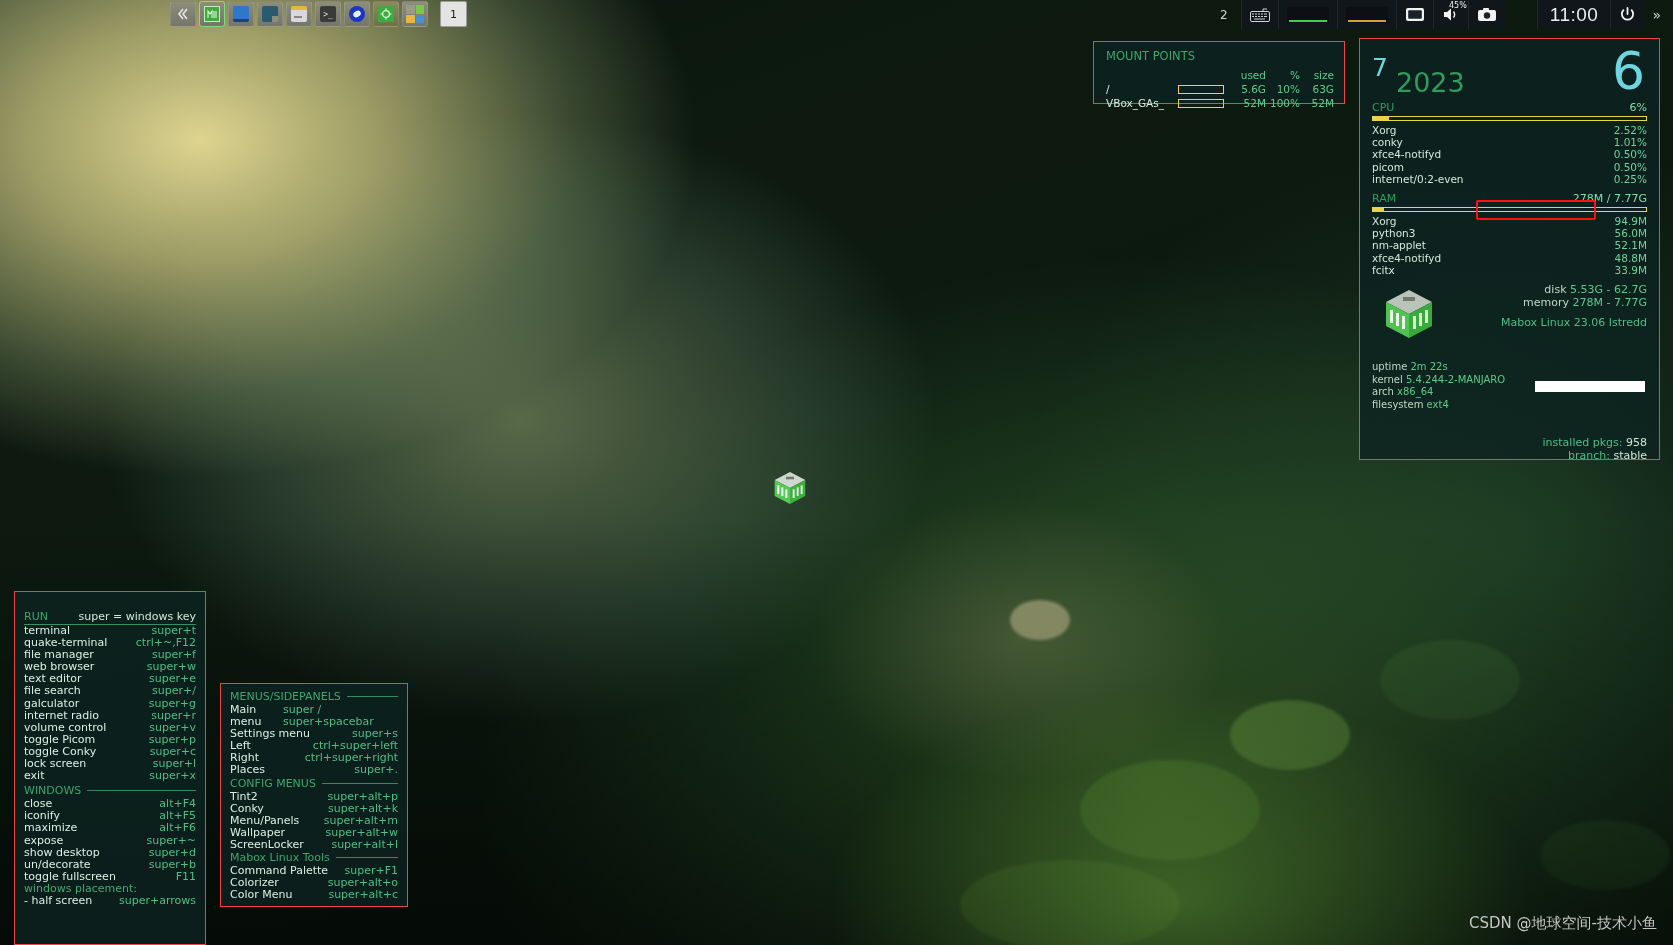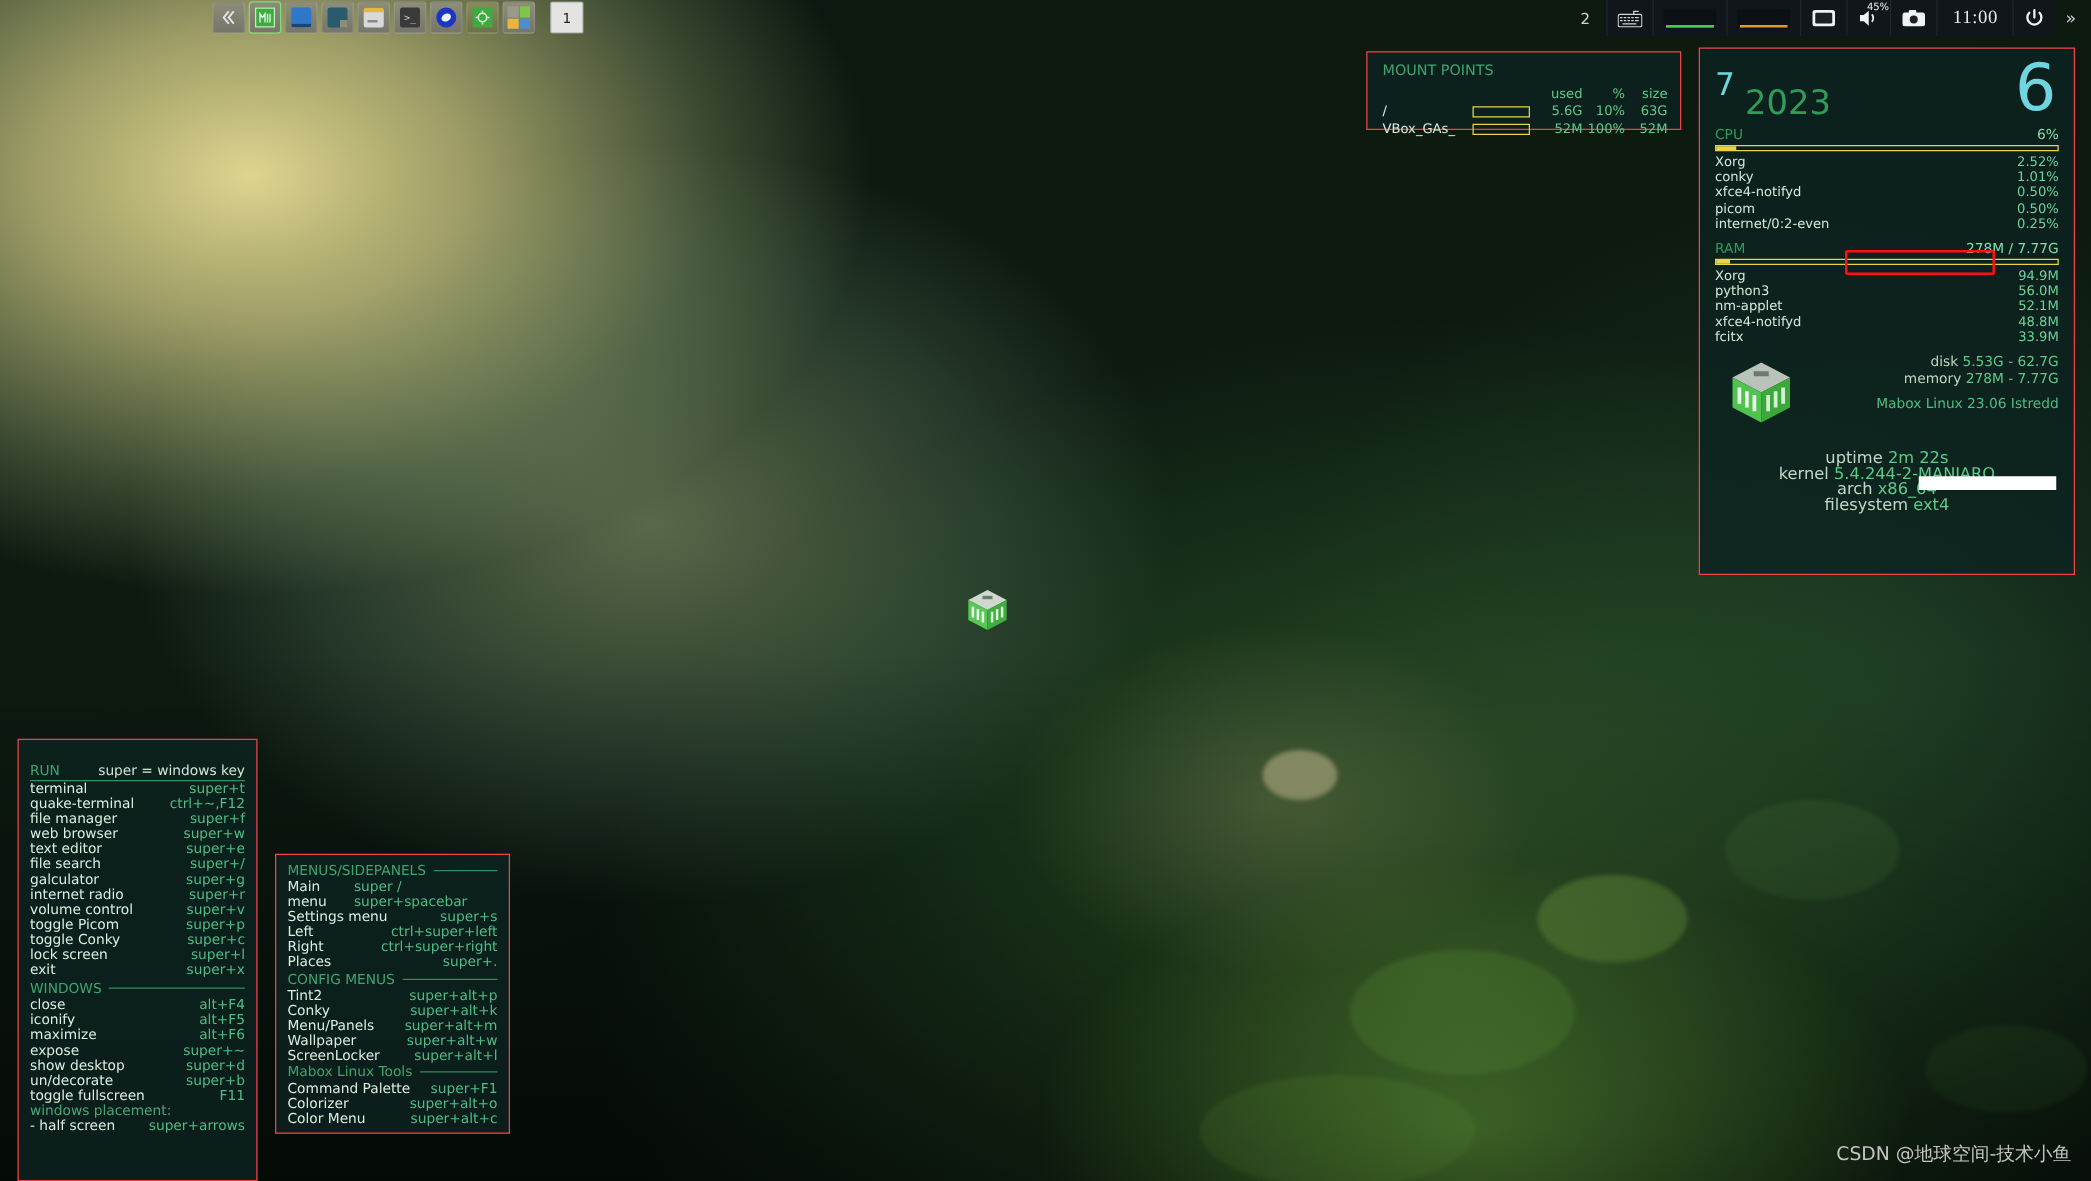--- a/index.html
+++ b/index.html
@@ -51,21 +51,21 @@
   }
   #panel-right{
     position:absolute; right:4px; top:0; height:29px;
     display:flex; align-items:center; color:#e8eef0; font-size:12px;
   }
   .tray-cell{
     height:29px; display:flex; align-items:center; justify-content:center;
     padding:0 8px; background:rgba(16,22,26,0.92);
     border-left:1px solid rgba(255,255,255,0.07);
   }
-  .clock{ font-size:15px; letter-spacing:0.5px; padding:0 12px; font-family:Liberation Serif, serif; }
+  .clock{ font-size:19px; letter-spacing:0.5px; padding:0 12px; font-family:Liberation Sans, sans-serif;margin-left:32px; }
   .graph{ width:42px; height:16px; position:relative; background:rgba(12,16,20,0.9); }
   .graph i{ position:absolute; bottom:1px; left:2px; right:2px; height:2px; display:block; }
 
   
   .conky{
     position:absolute; z-index:20;
     background:rgba(13,35,32,0.80);
     border:1px solid #ef4444;
     color:#cfe8d8;
     font-size:11px;
@@ -97,21 +97,21 @@
   .plist .row{ justify-content:space-between; font-size:10.5px; line-height:12.2px; color:#d2e8da; }
   .plist .row span:last-child{ color:#6fd39a; }
   .hl-box{
     position:absolute; left:1476px; top:200px; width:120px; height:20px;
     border:2px solid #ff1111; z-index:30; border-radius:2px; pointer-events:none;
   }
   .logo-row{ display:flex; padding:8px 12px 0 16px; gap:10px; }
   .kv{ text-align:right; flex:1; font-size:11px; line-height:12.5px; }
   .kv .k{ color:#bcd9c6; }
   .kv .v{ color:#5fc98a; }
-  .meta{ text-align:center; padding:0 12px; font-size:13px; line-height:12.5px; }
+  .meta{ text-align:left; padding:0 12px; font-size:10px; line-height:12.5px; }
   .meta .k{ color:#bcd9c6; }
   .meta .v{ color:#5fc98a; }
   .redact{ position:absolute; right:14px; top:342px; width:110px; height:11px; background:#ffffff; z-index:25; }
   .distro{ text-align:right; padding:0 12px; color:#4fbe86; font-size:11px; }
   .pkgs{ text-align:right; padding:0 12px; font-size:11px; line-height:12.5px; }
 
   
   #conky-run{ left:14px; top:591px; width:192px; height:354px; padding:18px 9px 0 9px; }
   #conky-menus{ left:220px; top:683px; width:188px; height:224px; padding:6px 9px 0 9px; }
   .kb-head{ display:flex; align-items:center; gap:6px; margin-bottom:1px; }
@@ -368,20 +368,24 @@
 
   <div class="redact"></div>
 
   <div class="meta" style="margin-top:14px;">
     <div><span class="k">uptime</span> <span class="v">2m 22s</span></div>
     <div><span class="k">kernel</span> <span class="v">5.4.244-2-MANJARO</span></div>
     <div><span class="k">arch</span> <span class="v">x86_64</span></div>
     <div><span class="k">filesystem</span> <span class="v">ext4</span></div>
   </div>
 
+  <div class="pkgs" style="margin-top:26px;color:#4fbe86;">
+    <div><span>installed pkgs:</span> <span style="color:#cfe8d8;">958</span></div>
+    <div><span>branch:</span> <span style="color:#cfe8d8;">stable</span></div>
+  </div>
 </div>
 <div class="hl-box"></div>
 
 <div class="conky" id="conky-run">
   <div class="kb-head">
     <span class="t">RUN</span>
     <span class="sub">super = windows key</span>
   </div>
   <div class="rule"></div>
   <div>

